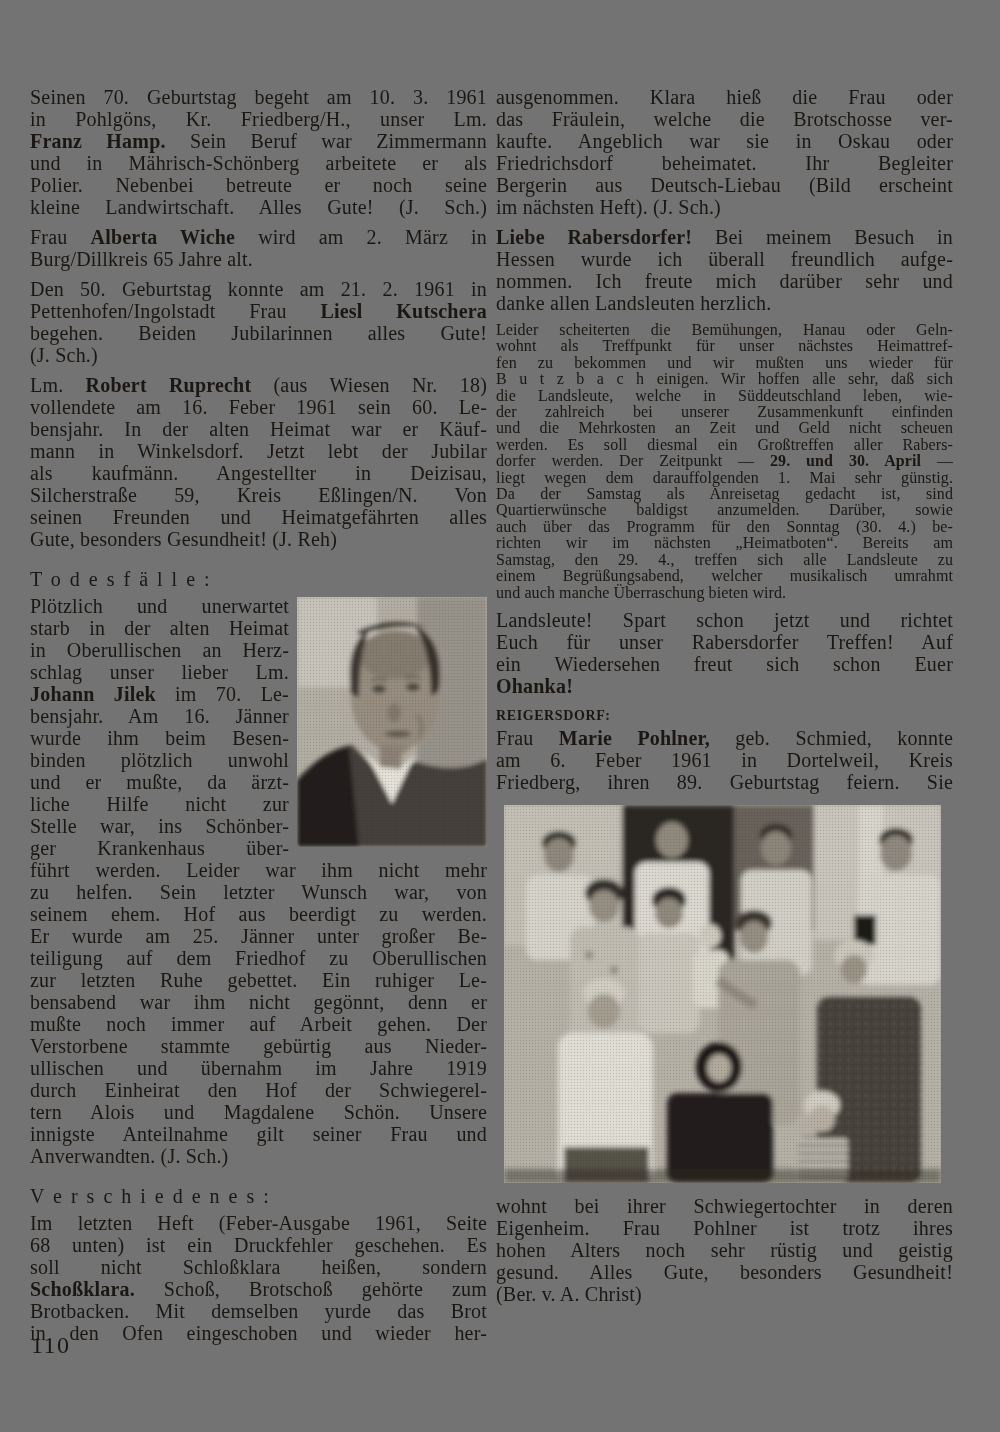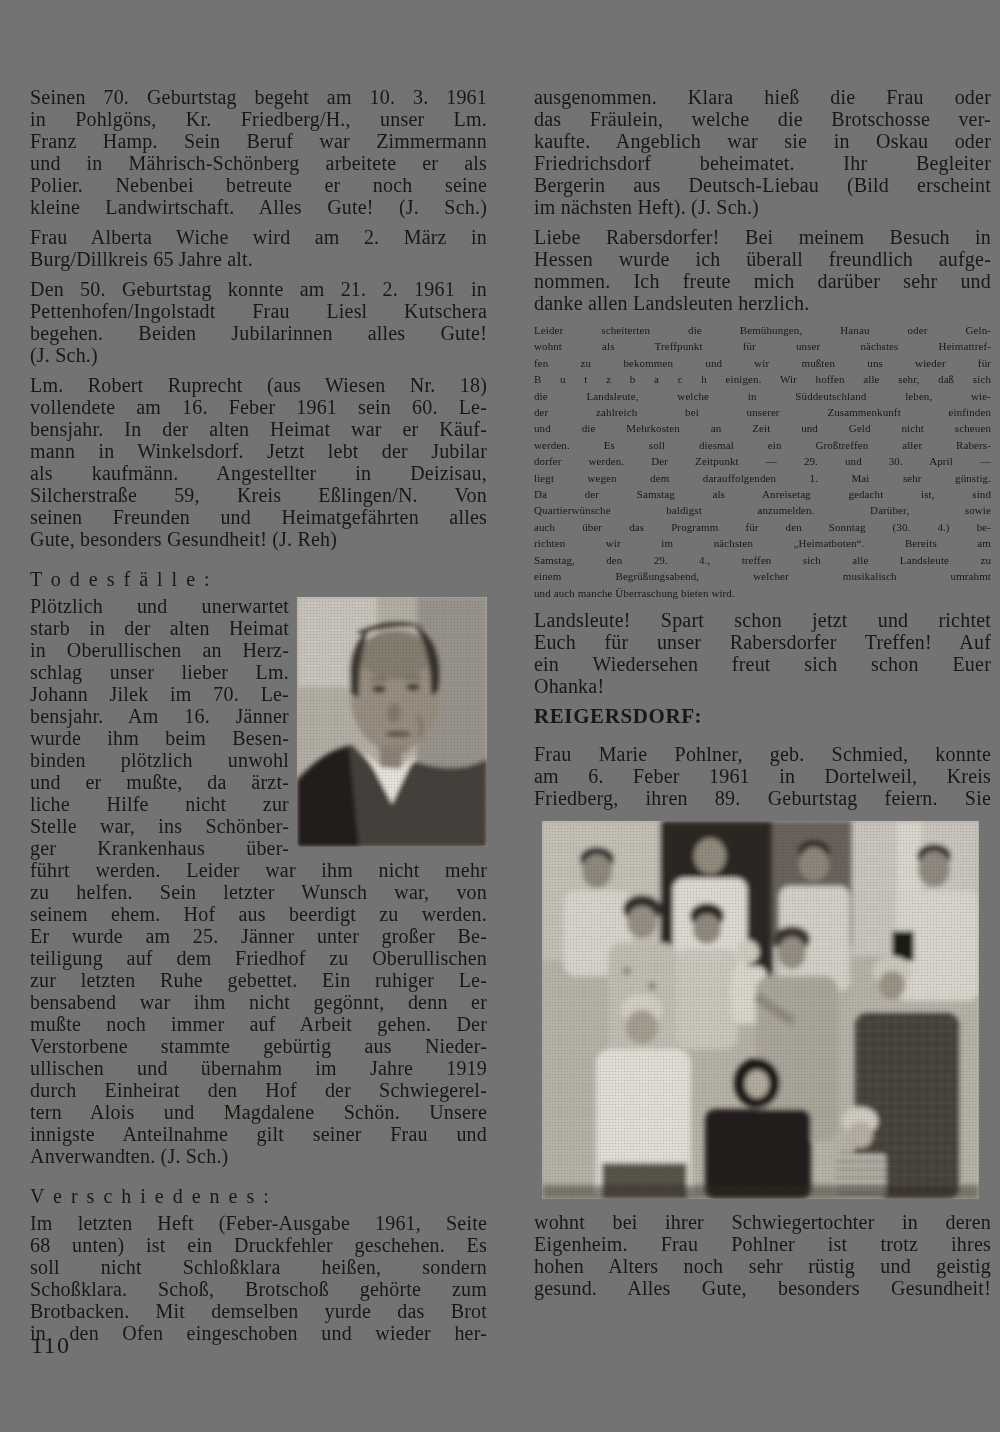--- a/index.html
+++ b/index.html
@@ -3,42 +3,42 @@
 <meta charset="utf-8">
 <style>
   html,body{margin:0;padding:0;background:#e8e6e0;}
   .page{
     position:relative;width:1000px;height:1432px;margin:0 auto;
     background:#737373;color:#1b1713;
     font-family:"Liberation Serif",serif;overflow:hidden;padding-left:12px;
   }
   .column{position:absolute;top:86px;width:457px;}
   .col-left{left:30px;}
-  .col-right{left:534px;}
+  .col-right{left:496px;}
   .para{margin:0 0 8px 0;}
   .line{
     font-size:20px;line-height:22px;letter-spacing:0.2px;
     text-align:justify;text-align-last:justify;
   }
   .line.last{text-align-last:left;}
-  .para.small .line{font-size:11px;line-height:16.4px;letter-spacing:0.1px;}
+  .para.small .line{font-size:16px;line-height:16.4px;letter-spacing:0.1px;}
   .heading{font-size:20px;line-height:22px;margin:18px 0 5px 0;}
   .heading.spaced{letter-spacing:2px;}
-  .heading.bold{font-weight:bold;font-size:21px;letter-spacing:0.6px;margin:8px 0 16px 0;font-family:Liberation Serif, serif;}
+  .heading.bold{font-weight:bold;font-size:14px;letter-spacing:0.6px;margin:8px 0 0 0;font-family:Liberation Serif, serif;}
   .photo-float{
     float:right;width:190px;height:250px;margin:2px 0 10px 8px;
     background:#aaa59c;
   }
   .photo-block{background:#aaa59c;}
   .photo-float svg,.photo-block svg{width:100%;height:100%;display:block;}
   .page-number{
     position:absolute;left:31px;top:1332px;
     font-size:24px;letter-spacing:1.5px;
   }
-  b{font-weight:normal;}
+  b{font-weight:bold;}
 </style>
 </head>
 <body>
 
 <div class="page">
   <div class="column col-left">
       <div class="para">
         <div class="line"><span>Seinen 70. Geburtstag begeht am 10. 3. 1961</span></div>
         <div class="line"><span>in Pohlgöns, Kr. Friedberg/H., unser Lm.</span></div>
         <div class="line"><b>Franz Hamp.</b><span> Sein Beruf war Zimmermann</span></div>
@@ -259,16 +259,17 @@
       <rect x="0" y="364" width="437" height="14" fill="#2e2a24" opacity="0.45"></rect>
     </g>
     <rect width="437" height="378" fill="url(#ht2)"></rect>
   </svg>
 </div>
       <div class="para">
         <div class="line"><span>wohnt bei ihrer Schwiegertochter in deren</span></div>
         <div class="line"><span>Eigenheim. Frau Pohlner ist trotz ihres</span></div>
         <div class="line"><span>hohen Alters noch sehr rüstig und geistig</span></div>
         <div class="line"><span>gesund. Alles Gute, besonders Gesundheit!</span></div>
+        <div class="line last"><span>(Ber. v. A. Christ)</span></div>
       </div>
     </div>
   <div class="page-number">110</div>
 </div>
 
 </body></html>

